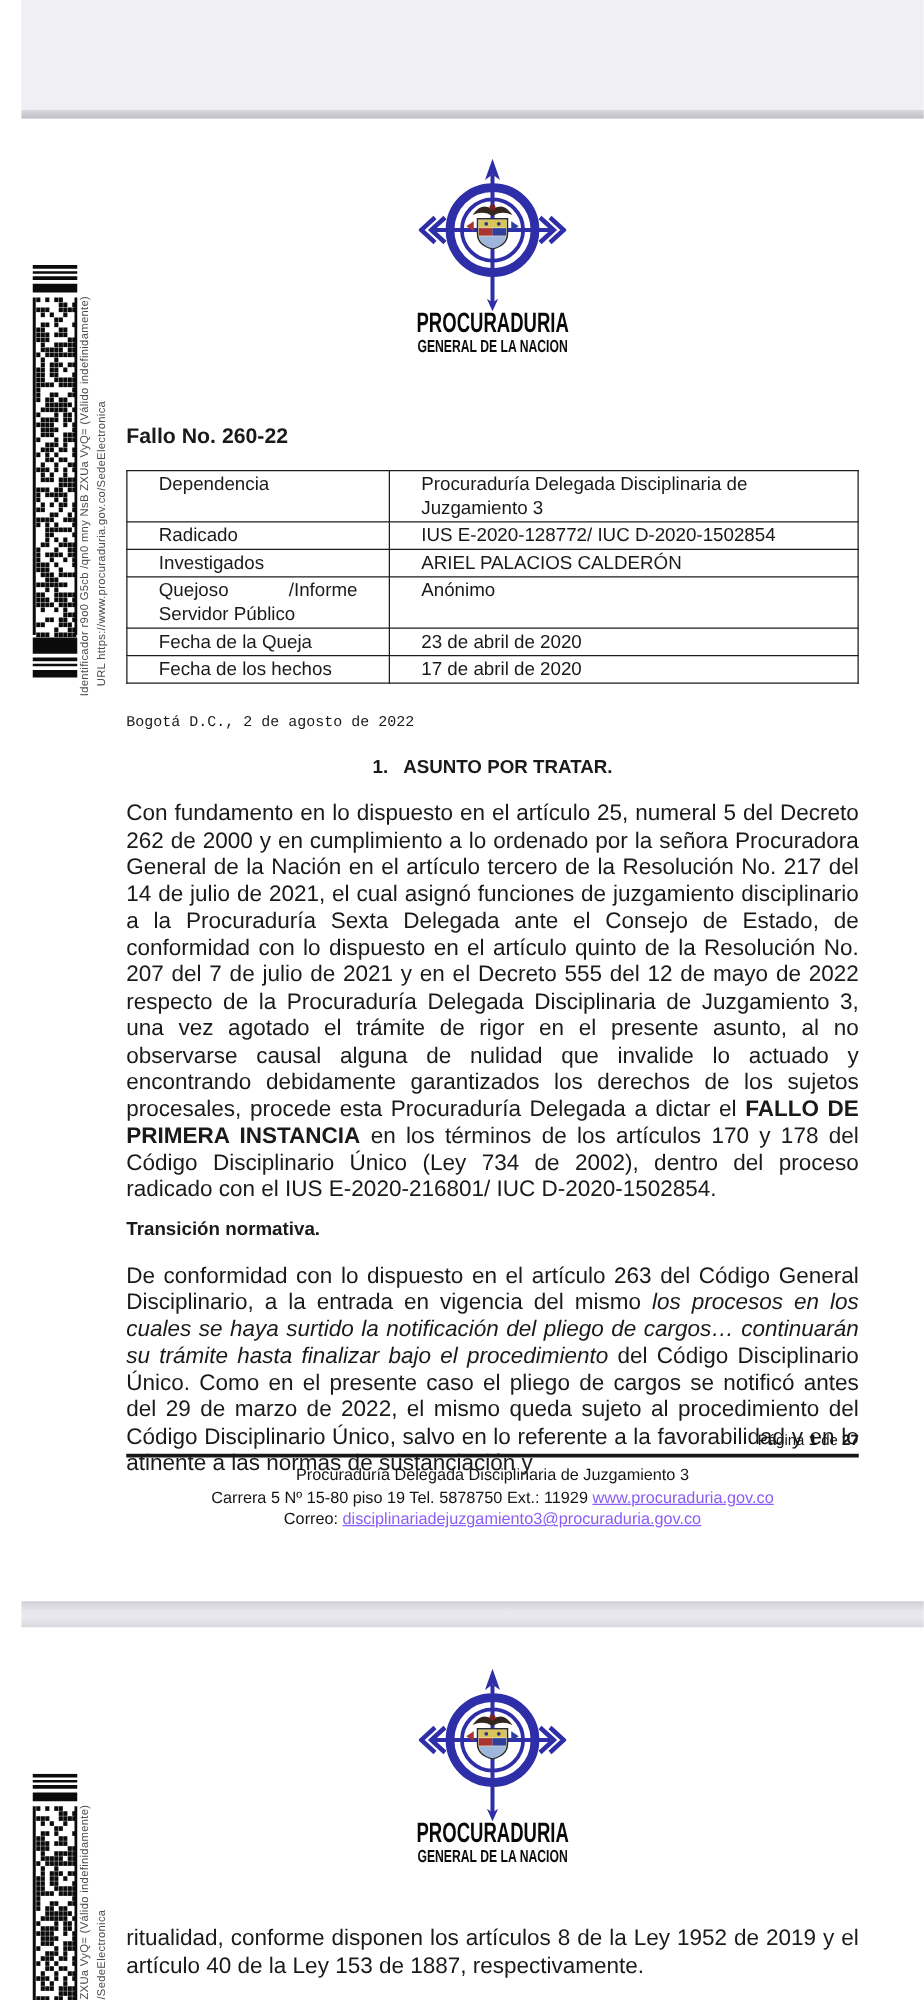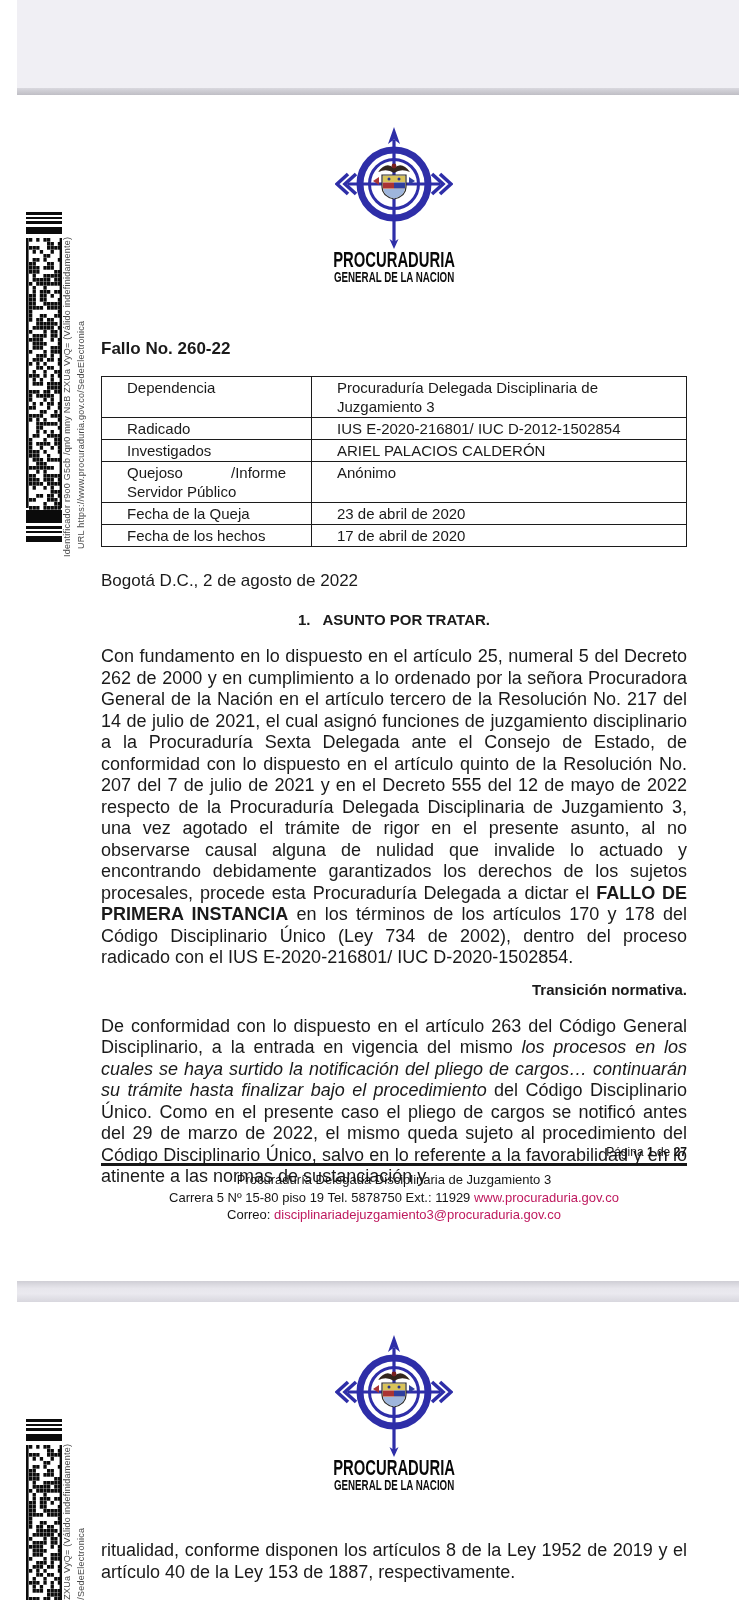--- a/index.html
+++ b/index.html
@@ -31,36 +31,36 @@
            transform:scale(.78,1.18);letter-spacing:0;margin-top:1px;}
   .logo-w2{display:block;}
   .logo-w2 span{display:inline-block;font-weight:bold;font-size:12.5px;color:#0c0c0c;
            transform:scale(.78,1.12);letter-spacing:0;}
 
   
   .doc-title{text-align:left;font-weight:bold;font-size:17px;margin-top:54px;}
   table.case{border-collapse:collapse;margin-top:17px;width:586px;table-layout:fixed;}
   table.case td{border:1.6px solid #1c1c1c;font-size:15px;line-height:19px;padding:1px 25px;vertical-align:top;}
   table.case td.lbl{width:159px;text-align:justify;}
-  .dateline{font-size:17px;margin-top:24px;}
+  .dateline{font-size:12px;margin-top:24px;font-family:Liberation Mono, monospace;}
   .h-centered{font-size:15px;font-weight:bold;text-align:center;margin-top:20px;}
   .h-centered .num{margin-right:12px;}
   p.body{font-size:18px;line-height:21.5px;text-align:justify;margin:18px 0 0 0;}
-  .h-left{font-size:15px;font-weight:bold;margin-top:12px;text-align:right;}
+  .h-left{font-size:15px;font-weight:bold;margin-top:12px;}
   .seg-b{font-weight:bold;}
   .seg-i{font-style:italic;}
   .seg-n{}
 
   
   .footer{position:absolute;left:84px;top:1050px;width:586px;}
   .page-label{font-size:12px;text-align:right;color:#141414;}
   .page-label b{font-weight:bold;}
   .footer-rule{height:3px;background:#171717;margin-top:4px;}
   .footer-lines{margin-top:5px;text-align:center;font-size:13px;line-height:17.5px;color:#151515;}
-  a.doc-link{color:#be185d;cursor:pointer;}
+  a.doc-link{color:#8b5cf6;text-decoration:underline;cursor:pointer;}
 </style>
 </head>
 <body>
 
 <div id="screen">
 
   <div class="top-gap"></div>
   <div class="top-gap-shadow"></div>
 
   <div class="page1">
@@ -102,21 +102,21 @@
       <div class="doc-title">Fallo No. 260-22</div>
 
       <table class="case">
         <tbody>
             <tr>
               <td class="lbl">Dependencia</td>
               <td>Procuraduría Delegada Disciplinaria de Juzgamiento 3</td>
             </tr>
             <tr>
               <td class="lbl">Radicado</td>
-              <td>IUS E-2020-216801/ IUC D-2012-1502854</td>
+              <td>IUS E-2020-128772/ IUC D-2020-1502854</td>
             </tr>
             <tr>
               <td class="lbl">Investigados</td>
               <td>ARIEL PALACIOS CALDERÓN</td>
             </tr>
             <tr>
               <td class="lbl">Quejoso /Informe Servidor Público</td>
               <td>Anónimo</td>
             </tr>
             <tr>

